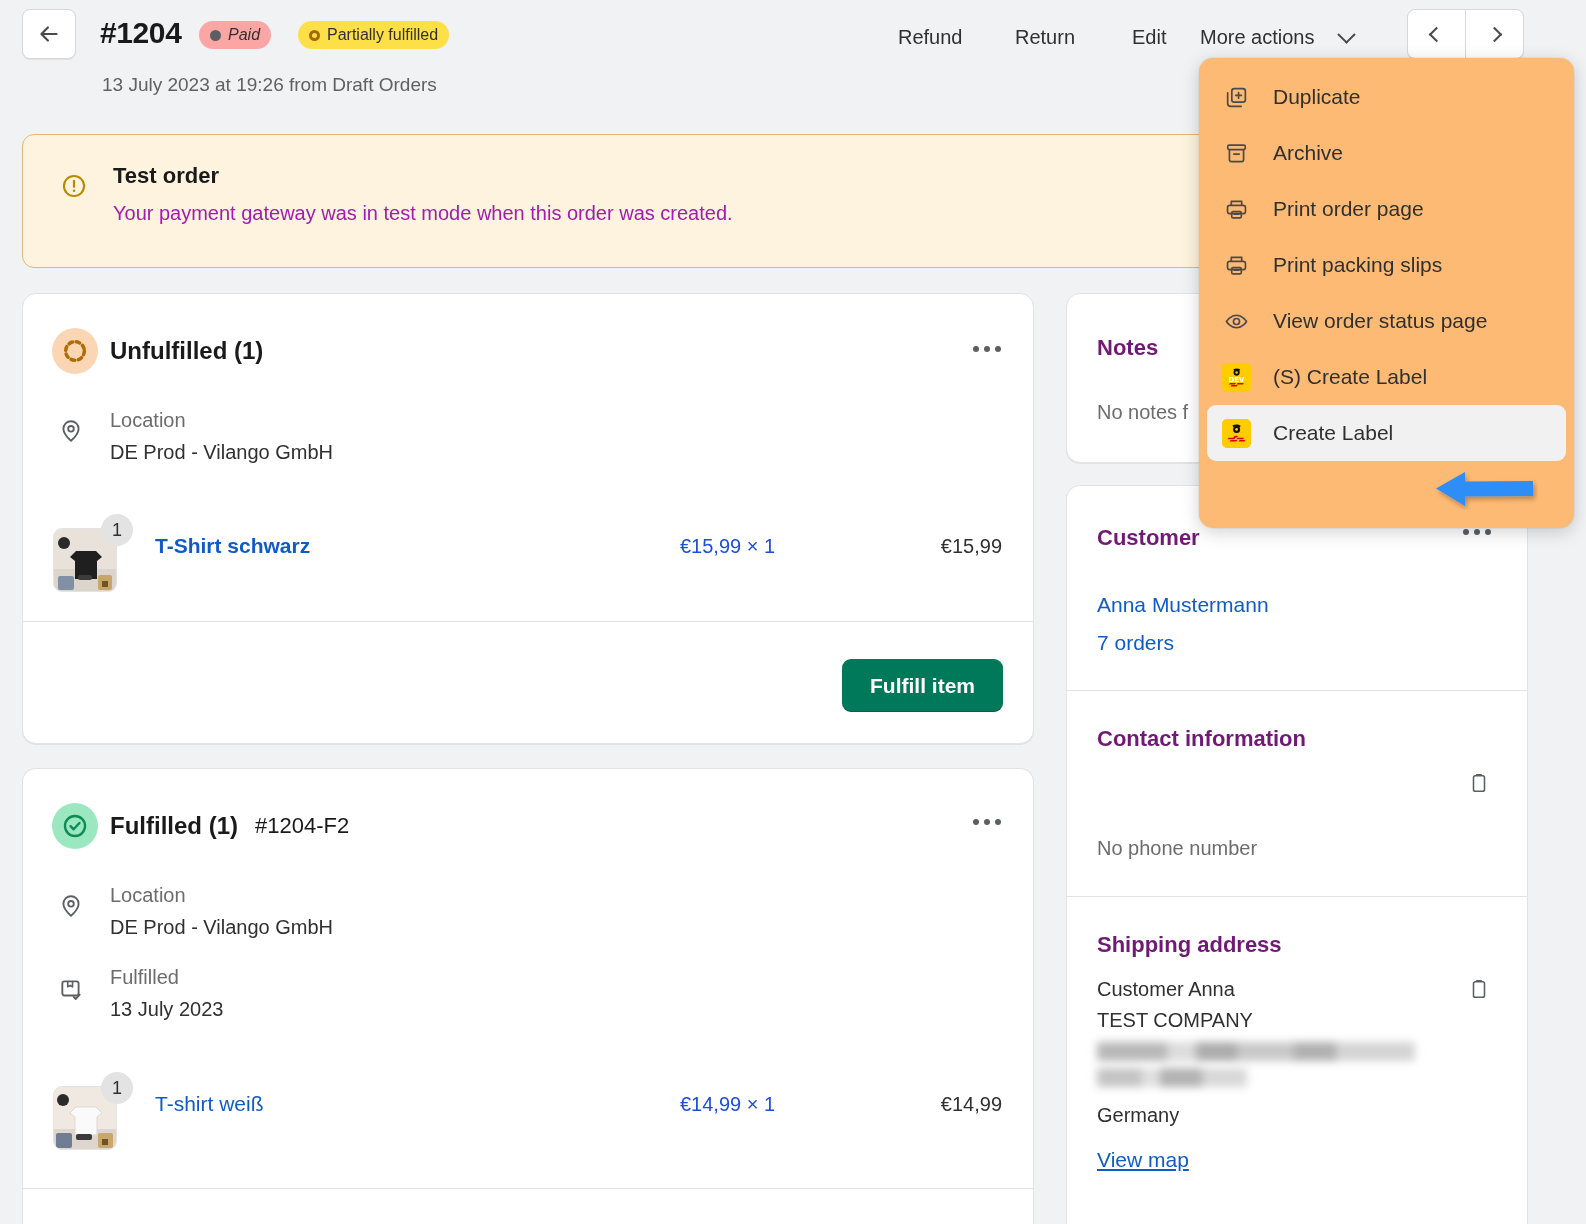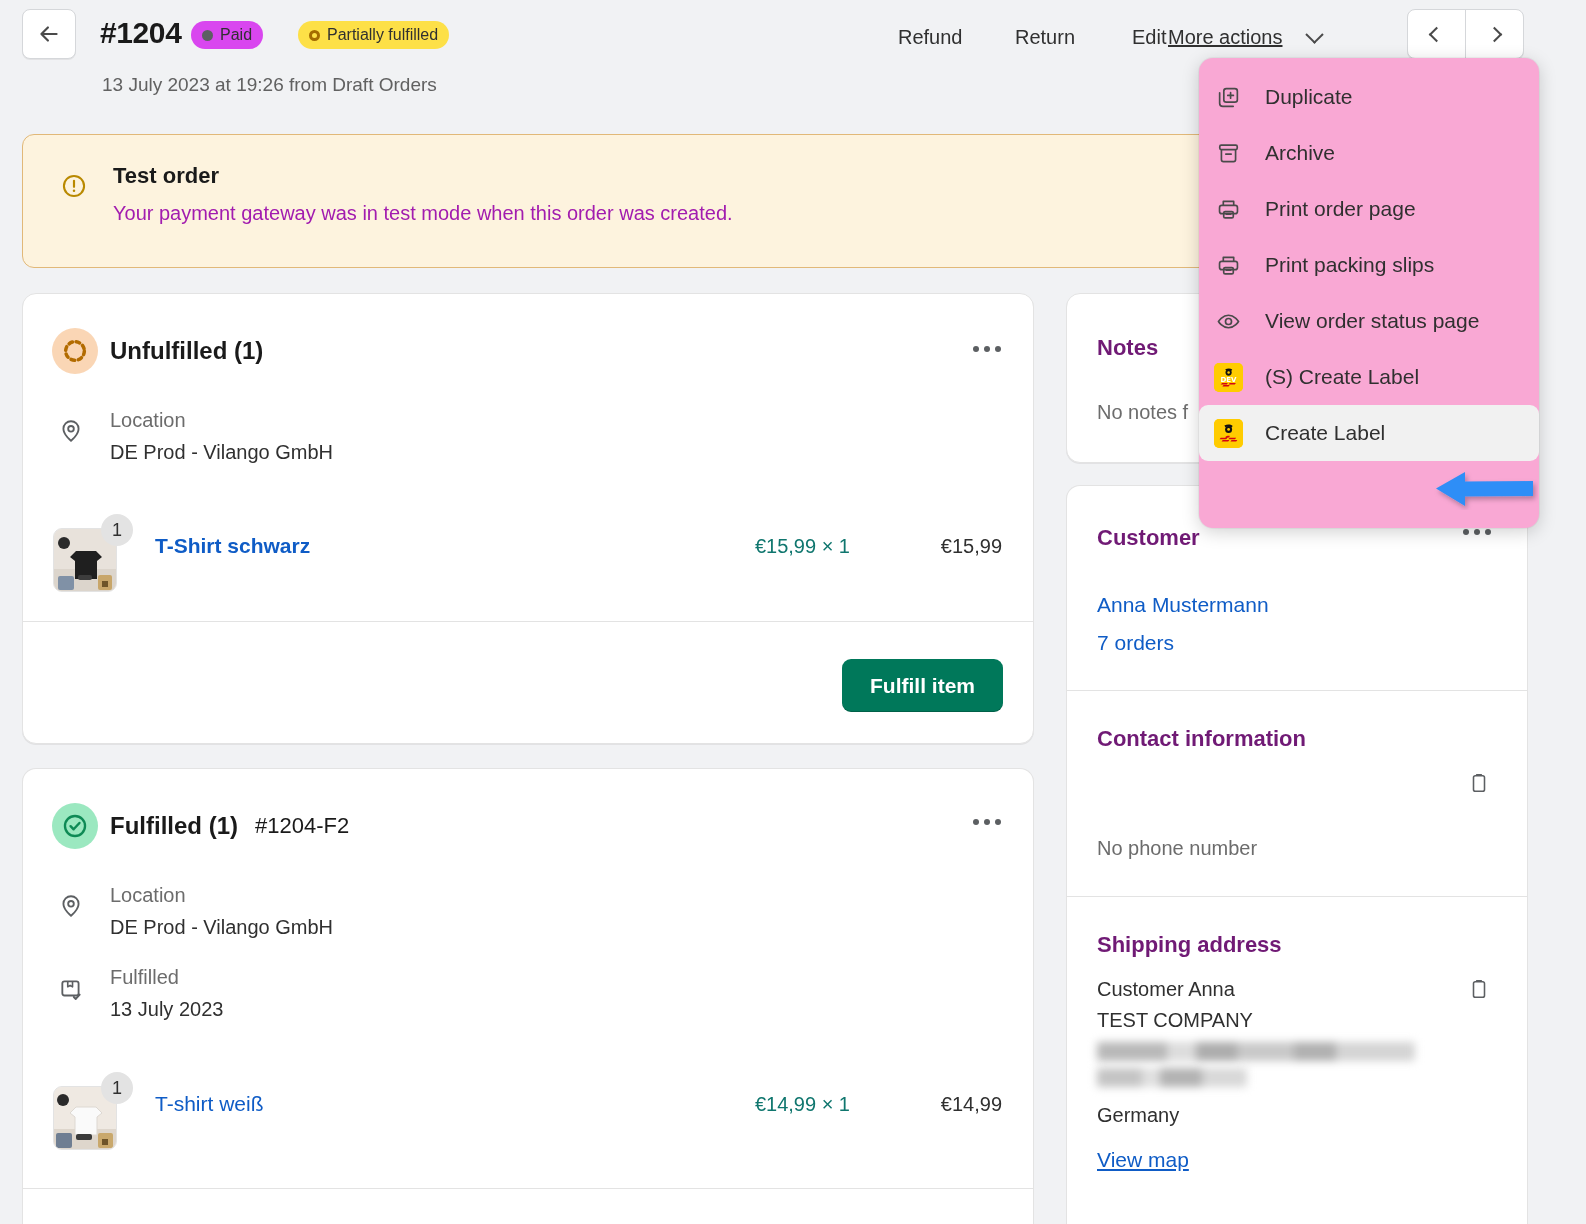--- a/index.html
+++ b/index.html
@@ -22,40 +22,40 @@
   }
   .order-title {
     position: absolute; left: 100px; top: 16px;
     font-size: 30px; font-weight: bold; letter-spacing: -0.4px; color: #1A1A1A;
   }
   .badge {
     display: inline-flex; align-items: center; gap: 7px;
     height: 28px; padding: 0 11px; border-radius: 14px;
     font-size: 16px; color: #303030; white-space: nowrap;
   }
-  .badge-paid { position: absolute; left: 191px; top: 21px; background: #d946ef; }
+  .badge-paid { position: absolute; left: 199px; top: 21px; background: #fca5a5; font-style: italic; }
   .badge-partial { position: absolute; left: 298px; top: 21px; background: #fde047; }
   .dot-filled { width: 11px; height: 11px; border-radius: 50%; background: #5C5F62; }
   .ring-amber {
     width: 11px; height: 11px; border-radius: 50%;
     border: 3.5px solid #A46B00; background: transparent;
   }
   .order-sub {
     position: absolute; left: 102px; top: 74px;
     font-size: 19px; color: #616161;
   }
   .hdr-action {
     position: absolute; top: 18px; height: 38px;
     font-size: 20px; color: #303030; display: flex; align-items: center;
     cursor: pointer;
   }
   .a-refund { left: 898px; }
   .a-return { left: 1015px; }
   .a-edit   { left: 1132px; }
-  .a-more   { left: 1168px; gap: 25px; text-decoration: underline; }
+  .a-more   { left: 1200px; gap: 25px; }
   .chev-d { display: inline-block; width: 13px; height: 13px;
     border-right: 2.2px solid #4A4A4A; border-bottom: 2.2px solid #4A4A4A;
     transform: rotate(45deg) translate(-2px,-2px); }
   .navgrp {
     position: absolute; left: 1407px; top: 9px; width: 117px; height: 50px;
     background: #FFFFFF; border: 1px solid #D5D7DA; border-radius: 8px;
     display: flex; box-shadow: 0 1px 0 rgba(26,26,26,0.07);
   }
   .navgrp > div { flex: 1; display: flex; align-items: center; justify-content: center; }
   .navgrp > div:first-child { border-right: 1px solid #D5D7DA; }
@@ -115,21 +115,21 @@
     position: absolute; width: 64px; height: 64px;
     border: 1px solid #E3E3E3; border-radius: 9px; overflow: hidden; background: #EDEDED;
   }
   .thumb svg { display: block; }
   .qty-badge {
     position: absolute; width: 32px; height: 32px; border-radius: 16px;
     background: #E3E3E3; color: #303030; font-size: 18px;
     display: flex; align-items: center; justify-content: center;
   }
   .prod-link { position: absolute; font-size: 21px; color: #0F5CC6; cursor: pointer; }
-  .price-unit { position: absolute; font-size: 20px; color: #0f766e; text-align: right; width: 170px; }
+  .price-unit { position: absolute; font-size: 20px; color: #1d4ed8; text-align: left; width: 170px; }
   .price-tot  { position: absolute; font-size: 20px; color: #303030; text-align: right; width: 140px; }
 
   .fulfill-btn {
     position: absolute; left: 842px; top: 659px; width: 161px; height: 53px;
     background: #00785A; color: #FFFFFF; border: none; border-radius: 9px;
     font-family: "Liberation Sans", sans-serif; font-size: 21px; font-weight: bold;
     cursor: pointer; box-shadow: 0 -1px 0 rgba(0,0,0,0.2) inset;
   }
 
   
@@ -138,24 +138,24 @@
                    border-bottom-left-radius: 0; border-bottom-right-radius: 0; }
   .side-h { position: absolute; font-size: 22px; font-weight: bold; color: #701a75; }
   .side-link { position: absolute; font-size: 21px; color: #0F5CC6; cursor: pointer; }
   .side-txt { position: absolute; font-size: 20px; color: #303030; }
   .side-muted { position: absolute; font-size: 20px; color: #6C6C6C; }
   .copy-icon { position: absolute; cursor: pointer; }
   .blurline { position: absolute; border-radius: 2px; filter: blur(4px); }
 
   
   .menu {
-    position: absolute; left: 1199px; top: 58px; width: 340px; height: 470px;
-    background: #f9a8d4; border-radius: 14px;
+    position: absolute; left: 1199px; top: 58px; width: 375px; height: 470px;
+    background: #fdba74; border-radius: 14px;
     box-shadow: 0 4px 18px rgba(0,0,0,0.18), 0 0 0 1px rgba(0,0,0,0.04);
-    padding: 11px 0; z-index: 40;
+    padding: 11px 8px; z-index: 40;
   }
   .menu-item {
     display: flex; align-items: center; gap: 22px;
     height: 56px; padding: 0 14px; border-radius: 9px;
     font-size: 21px; color: #303030; cursor: pointer;
   }
   .menu-item.active { background: #F1F1F1; }
   .mi-icon { width: 30px; height: 30px; display: flex; align-items: center; justify-content: center; flex: 0 0 30px; }
   .dhl-ico { width: 29px; height: 29px; border-radius: 5px; background: #FFCC00; position: relative; overflow: hidden; }
   .arrow-anno { position: absolute; left: 1432px; top: 466px; z-index: 60; }

